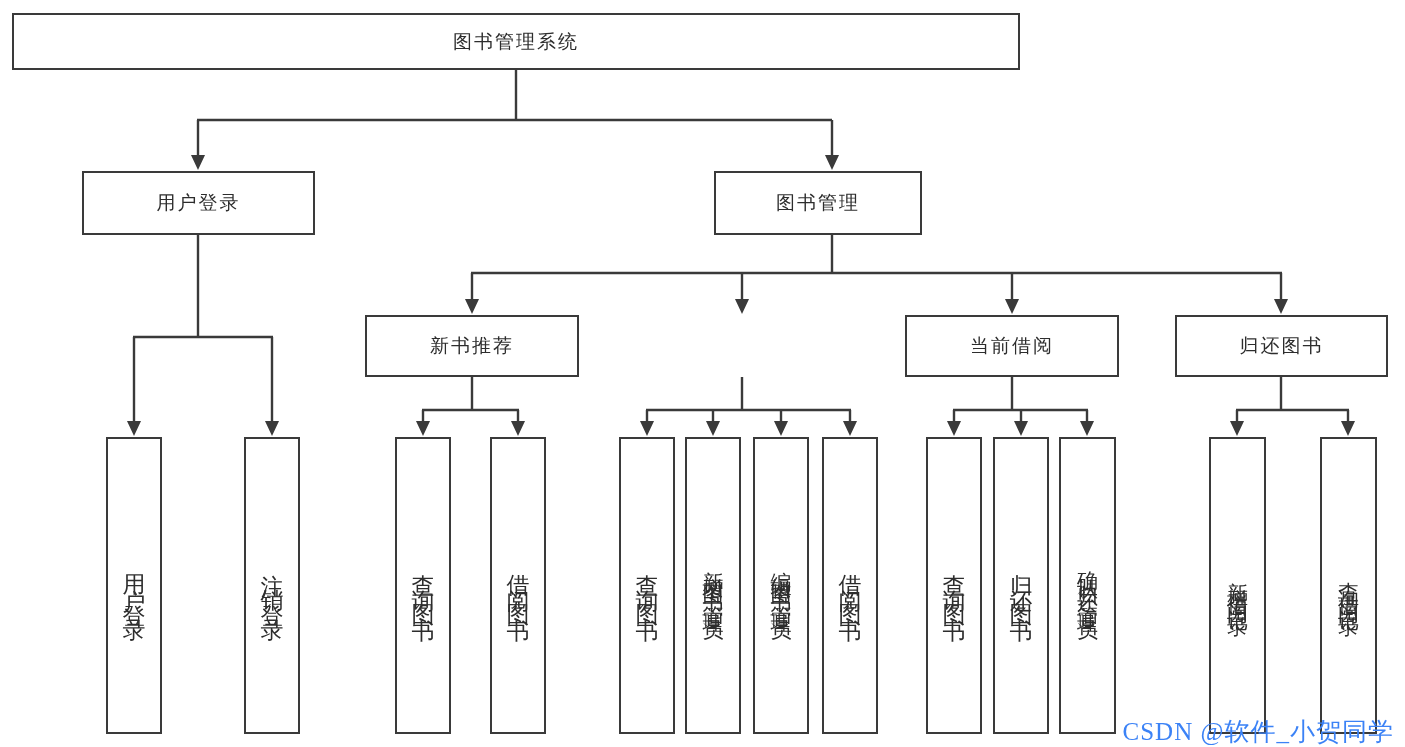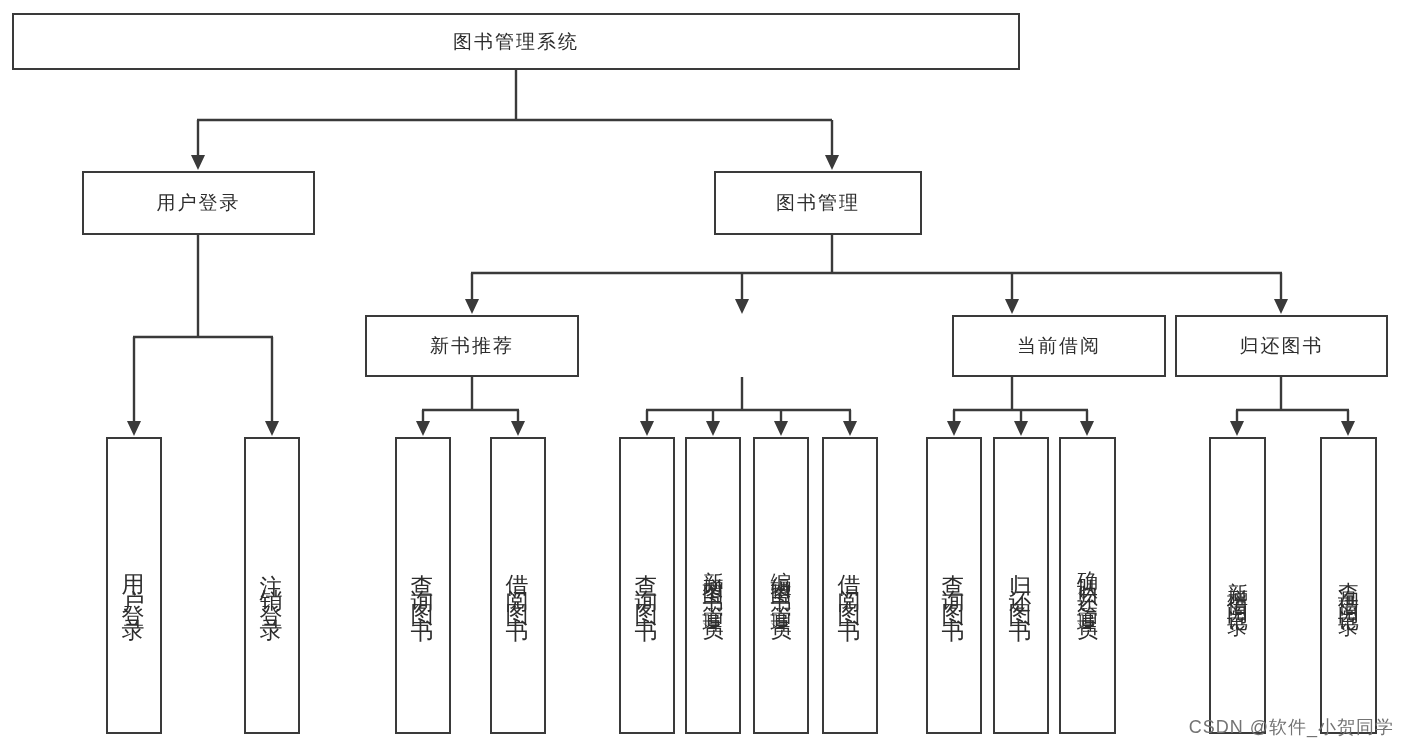--- a/index.html
+++ b/index.html
@@ -2,21 +2,21 @@
 <html><head>
 <meta charset="utf-8">
 <title>图书管理系统</title>
 <style>
   html, body { margin: 0; padding: 0; background: #ffffff; }
   .stage {
     position: relative;
     width: 1405px;
     height: 747px;
     background: #ffffff;
-    font-family: Liberation Sans, sans-serif;
+    font-family: Liberation Serif, serif;
     color: #2d2d2d;
     overflow: hidden;
   }
   .wires { position: absolute; left: 0; top: 0; }
   .wires line { stroke: #3a3a3a; stroke-width: 2.4; }
   .wires polygon { fill: #3a3a3a; }
   .box {
     position: absolute;
     box-sizing: border-box;
     border: 2.4px solid #3a3a3a;
@@ -33,23 +33,23 @@
     text-orientation: mixed;
     font-size: 21px;
     letter-spacing: 7px;
     white-space: normal;
   }
   .v.roomy { font-size: 23px; letter-spacing: 15px; }
   .watermark {
     position: absolute;
     top: 715px;
     right: 11px;
-    font-size: 18px;
+    font-size: 25px;
     letter-spacing: 1px;
-    color: #737373;
+    color: #3b82f6;
     z-index: 5;
   }
 </style>
 </head>
 <body>
 
 <div class="stage">
 
   <svg class="wires" width="1405" height="747" viewBox="0 0 1405 747">
 
@@ -112,21 +112,21 @@
     <line x1="1348" y1="410" x2="1348" y2="423"></line>
     <polygon points="1341,421 1355,421 1348,436"></polygon>
   </svg>
 
   <div class="box" style="left:12px; top:13px; width:1008px; height:57px;">图书管理系统</div>
 
   <div class="box" style="left:82px; top:171px; width:233px; height:64px;">用户登录</div>
   <div class="box" style="left:714px; top:171px; width:208px; height:64px;">图书管理</div>
 
   <div class="box" style="left:365px; top:315px; width:214px; height:62px;">新书推荐</div>
-  <div class="box" style="left:905px; top:315px; width:214px; height:62px;margin-left:47px;">当前借阅</div>
+  <div class="box" style="left:905px; top:315px; width:214px; height:62px;">当前借阅</div>
   <div class="box" style="left:1175px; top:315px; width:213px; height:62px;">归还图书</div>
 
   <div class="box v roomy" style="left:106px; top:437px; width:56px; height:297px;">用户登录</div>
   <div class="box v roomy" style="left:244px; top:437px; width:56px; height:297px;">注销登录</div>
 
   <div class="box v roomy" style="left:395px; top:437px; width:56px; height:297px;">查询图书</div>
   <div class="box v roomy" style="left:490px; top:437px; width:56px; height:297px;">借阅图书</div>
 
   <div class="box v roomy" style="left:619px; top:437px; width:56px; height:297px;">查询图书</div>
   <div class="box v" style="left:685px; top:437px; width:56px; height:297px;">新增图书（管理员）</div>

